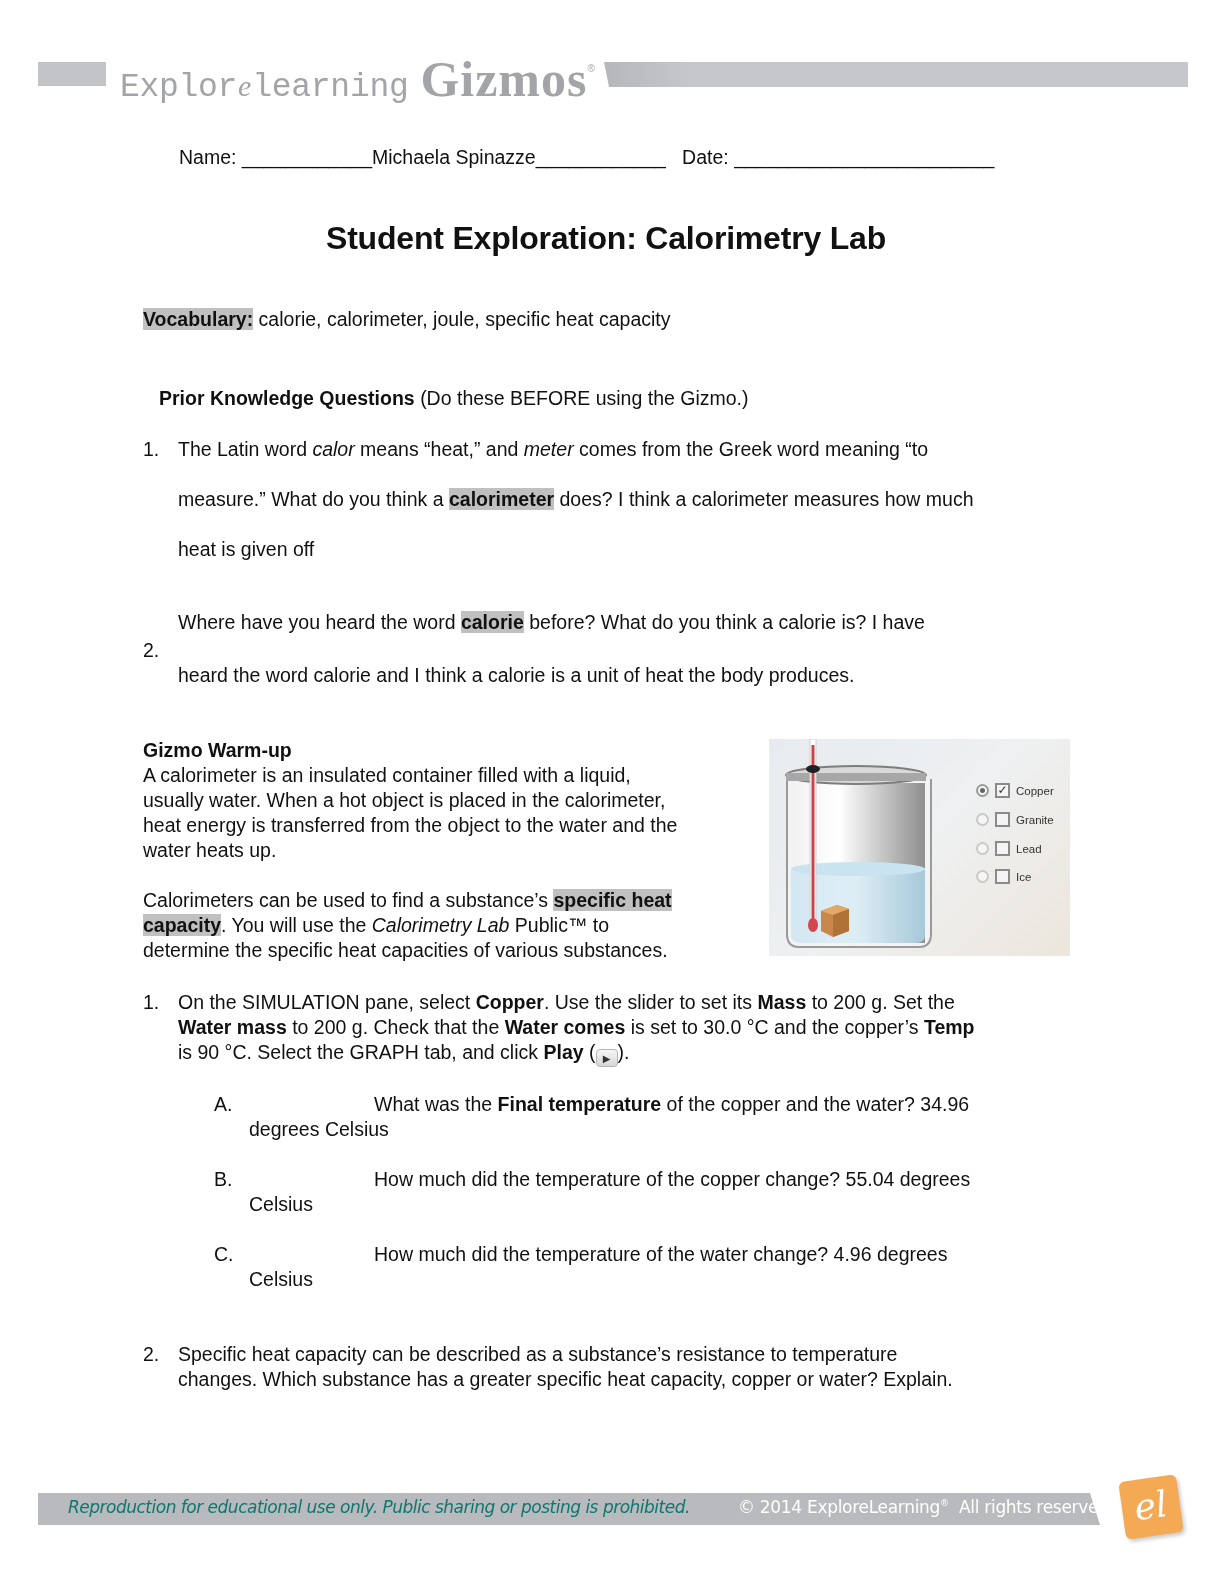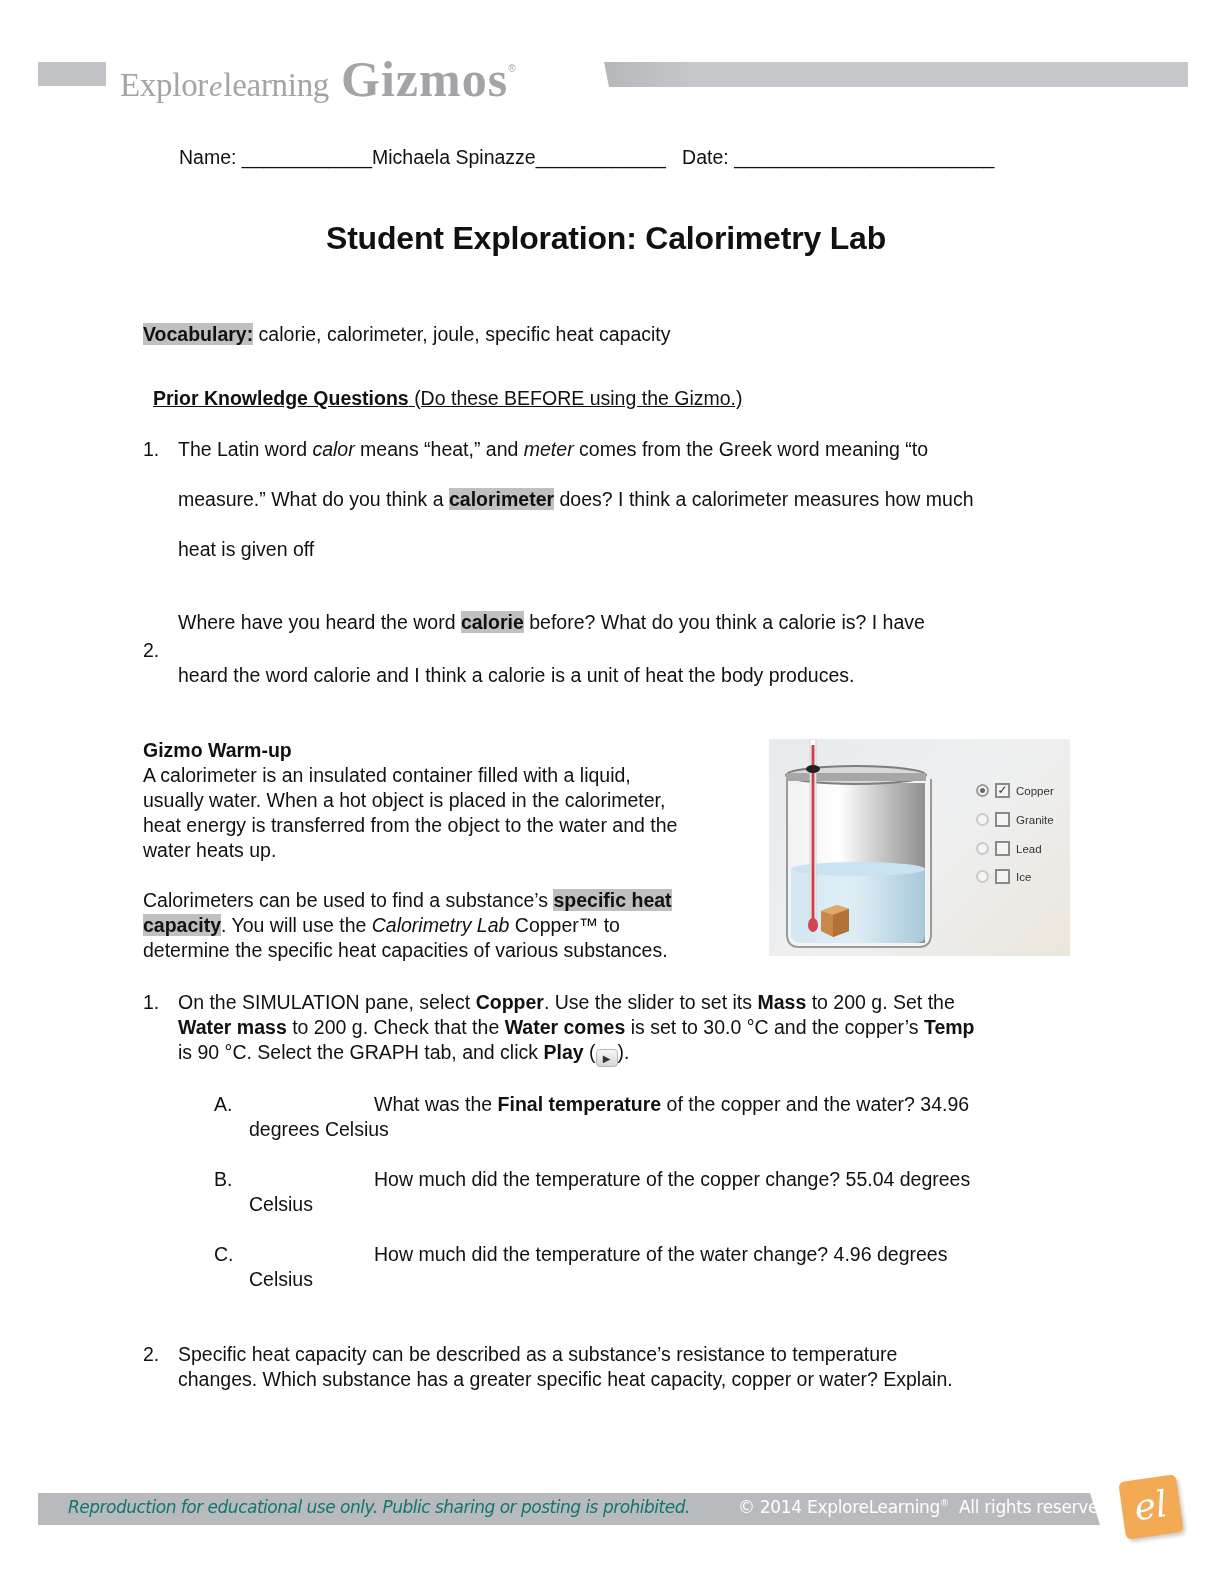--- a/index.html
+++ b/index.html
@@ -3,21 +3,21 @@
 <meta charset="utf-8">
 <style>
   html, body { margin: 0; padding: 0; background: #ffffff; }
   body { width: 1224px; height: 1584px; position: relative; overflow: hidden;
          font-family: "Liberation Sans", sans-serif; color: #111; }
   .abs { position: absolute; }
 
   
   .hdr-bar-left { left: 38px; top: 62px; width: 68px; height: 24px; background: #c2c3c6; }
   .hdr-brand { left: 120px; top: 50px; height: 50px; display: flex; align-items: baseline; color: #a3a4a7; }
-  .hdr-explore { font-size: 33px; letter-spacing: -0.3px; font-family: Liberation Serif, serif; }
+  .hdr-explore { font-size: 33px; letter-spacing: -0.3px; font-family: Liberation Mono, monospace; }
   .hdr-el { font-size: 30px; font-style: italic; font-family: "Liberation Serif", serif; color: #a3a4a7; margin: 0 1px; }
   .hdr-gizmos { font-family: "Liberation Serif", serif; font-weight: bold; font-size: 50px; margin-left: 12px; color: #a3a4a7; letter-spacing: 1px; }
   .hdr-reg { font-size: 10px; vertical-align: top; position: relative; top: -24px; color: #a3a4a7; }
   .hdr-bar-right { left: 604px; top: 62px; width: 584px; height: 25px; background: linear-gradient(90deg,#b6b7ba,#c6c7ca 15%,#c6c7ca); clip-path: polygon(0 0,100% 0,100% 100%,5px 100%); }
 
   
   .txt { font-size: 19.5px; line-height: 25px; white-space: nowrap; }
   .hl { background: #c0c0c0; }
   b { font-weight: bold; }
 
@@ -60,26 +60,26 @@
 
 <div class="abs txt name-line">
   <span>Name:</span>
   <span>____________</span><span>Michaela Spinazze</span><span>____________</span>
   &nbsp;&nbsp;<span>Date:</span>
   <span>________________________</span>
 </div>
 
 <div class="abs title">Student Exploration: Calorimetry Lab</div>
 
-<div class="abs txt" style="left:143px; top:322px;">
+<div class="abs txt" style="left:143px; top:307px;">
   <b class="hl">Vocabulary:</b>
   <span>calorie, calorimeter, joule, specific heat capacity</span>
 </div>
 
-<div class="abs txt" style="left:153px; top:386px;text-decoration:underline;">
+<div class="abs txt" style="left:159px; top:386px;">
   <b>Prior Knowledge Questions</b>
   <span>(Do these BEFORE using the Gizmo.)</span>
 </div>
 
 <div>
   <span class="q-num txt" style="top:437px;">1.</span>
   <div class="q-body txt" style="top:437px;"><span>The Latin word </span><i>calor</i><span> means “heat,” and </span><i>meter</i><span> comes from the Greek word meaning “to</span></div>
   <div class="q-body txt" style="top:487px;"><span>measure.” What do you think a </span><b class="hl">calorimeter</b><span> does? I think a calorimeter measures how much</span></div>
   <div class="q-body txt" style="top:537px;">heat is given off</div>
 </div>
@@ -90,21 +90,21 @@
   <div class="q-body txt" style="top:663px;">heard the word calorie and I think a calorie is a unit of heat the body produces.</div>
 </div>
 
 <div class="abs txt" style="left:143px; top:738px;text-align:center;"><b>Gizmo Warm-up</b></div>
 <div class="abs txt" style="left:143px; top:763px;">A calorimeter is an insulated container filled with a liquid,</div>
 <div class="abs txt" style="left:143px; top:788px;">usually water. When a hot object is placed in the calorimeter,</div>
 <div class="abs txt" style="left:143px; top:813px;">heat energy is transferred from the object to the water and the</div>
 <div class="abs txt" style="left:143px; top:838px;">water heats up.</div>
 
 <div class="abs txt" style="left:143px; top:888px;"><span>Calorimeters can be used to find a substance’s </span><b class="hl">specific heat</b></div>
-<div class="abs txt" style="left:143px; top:913px;"><b class="hl">capacity</b><span>. You will use the </span><i>Calorimetry Lab</i><span> Copper™ to</span></div>
+<div class="abs txt" style="left:143px; top:913px;"><b class="hl">capacity</b><span>. You will use the </span><i>Calorimetry Lab</i><span> Public™ to</span></div>
 <div class="abs txt" style="left:143px; top:938px;">determine the specific heat capacities of various substances.</div>
 
 <div class="abs fig">
   <svg width="301" height="217">
     <defs>
       <linearGradient id="can" x1="0" x2="1">
         <stop offset="0" stop-color="#f2f2f2"></stop>
           <stop offset="0.35" stop-color="#ffffff"></stop>
           <stop offset="0.75" stop-color="#b9b9b9"></stop>
           <stop offset="1" stop-color="#8f8f8f"></stop>

